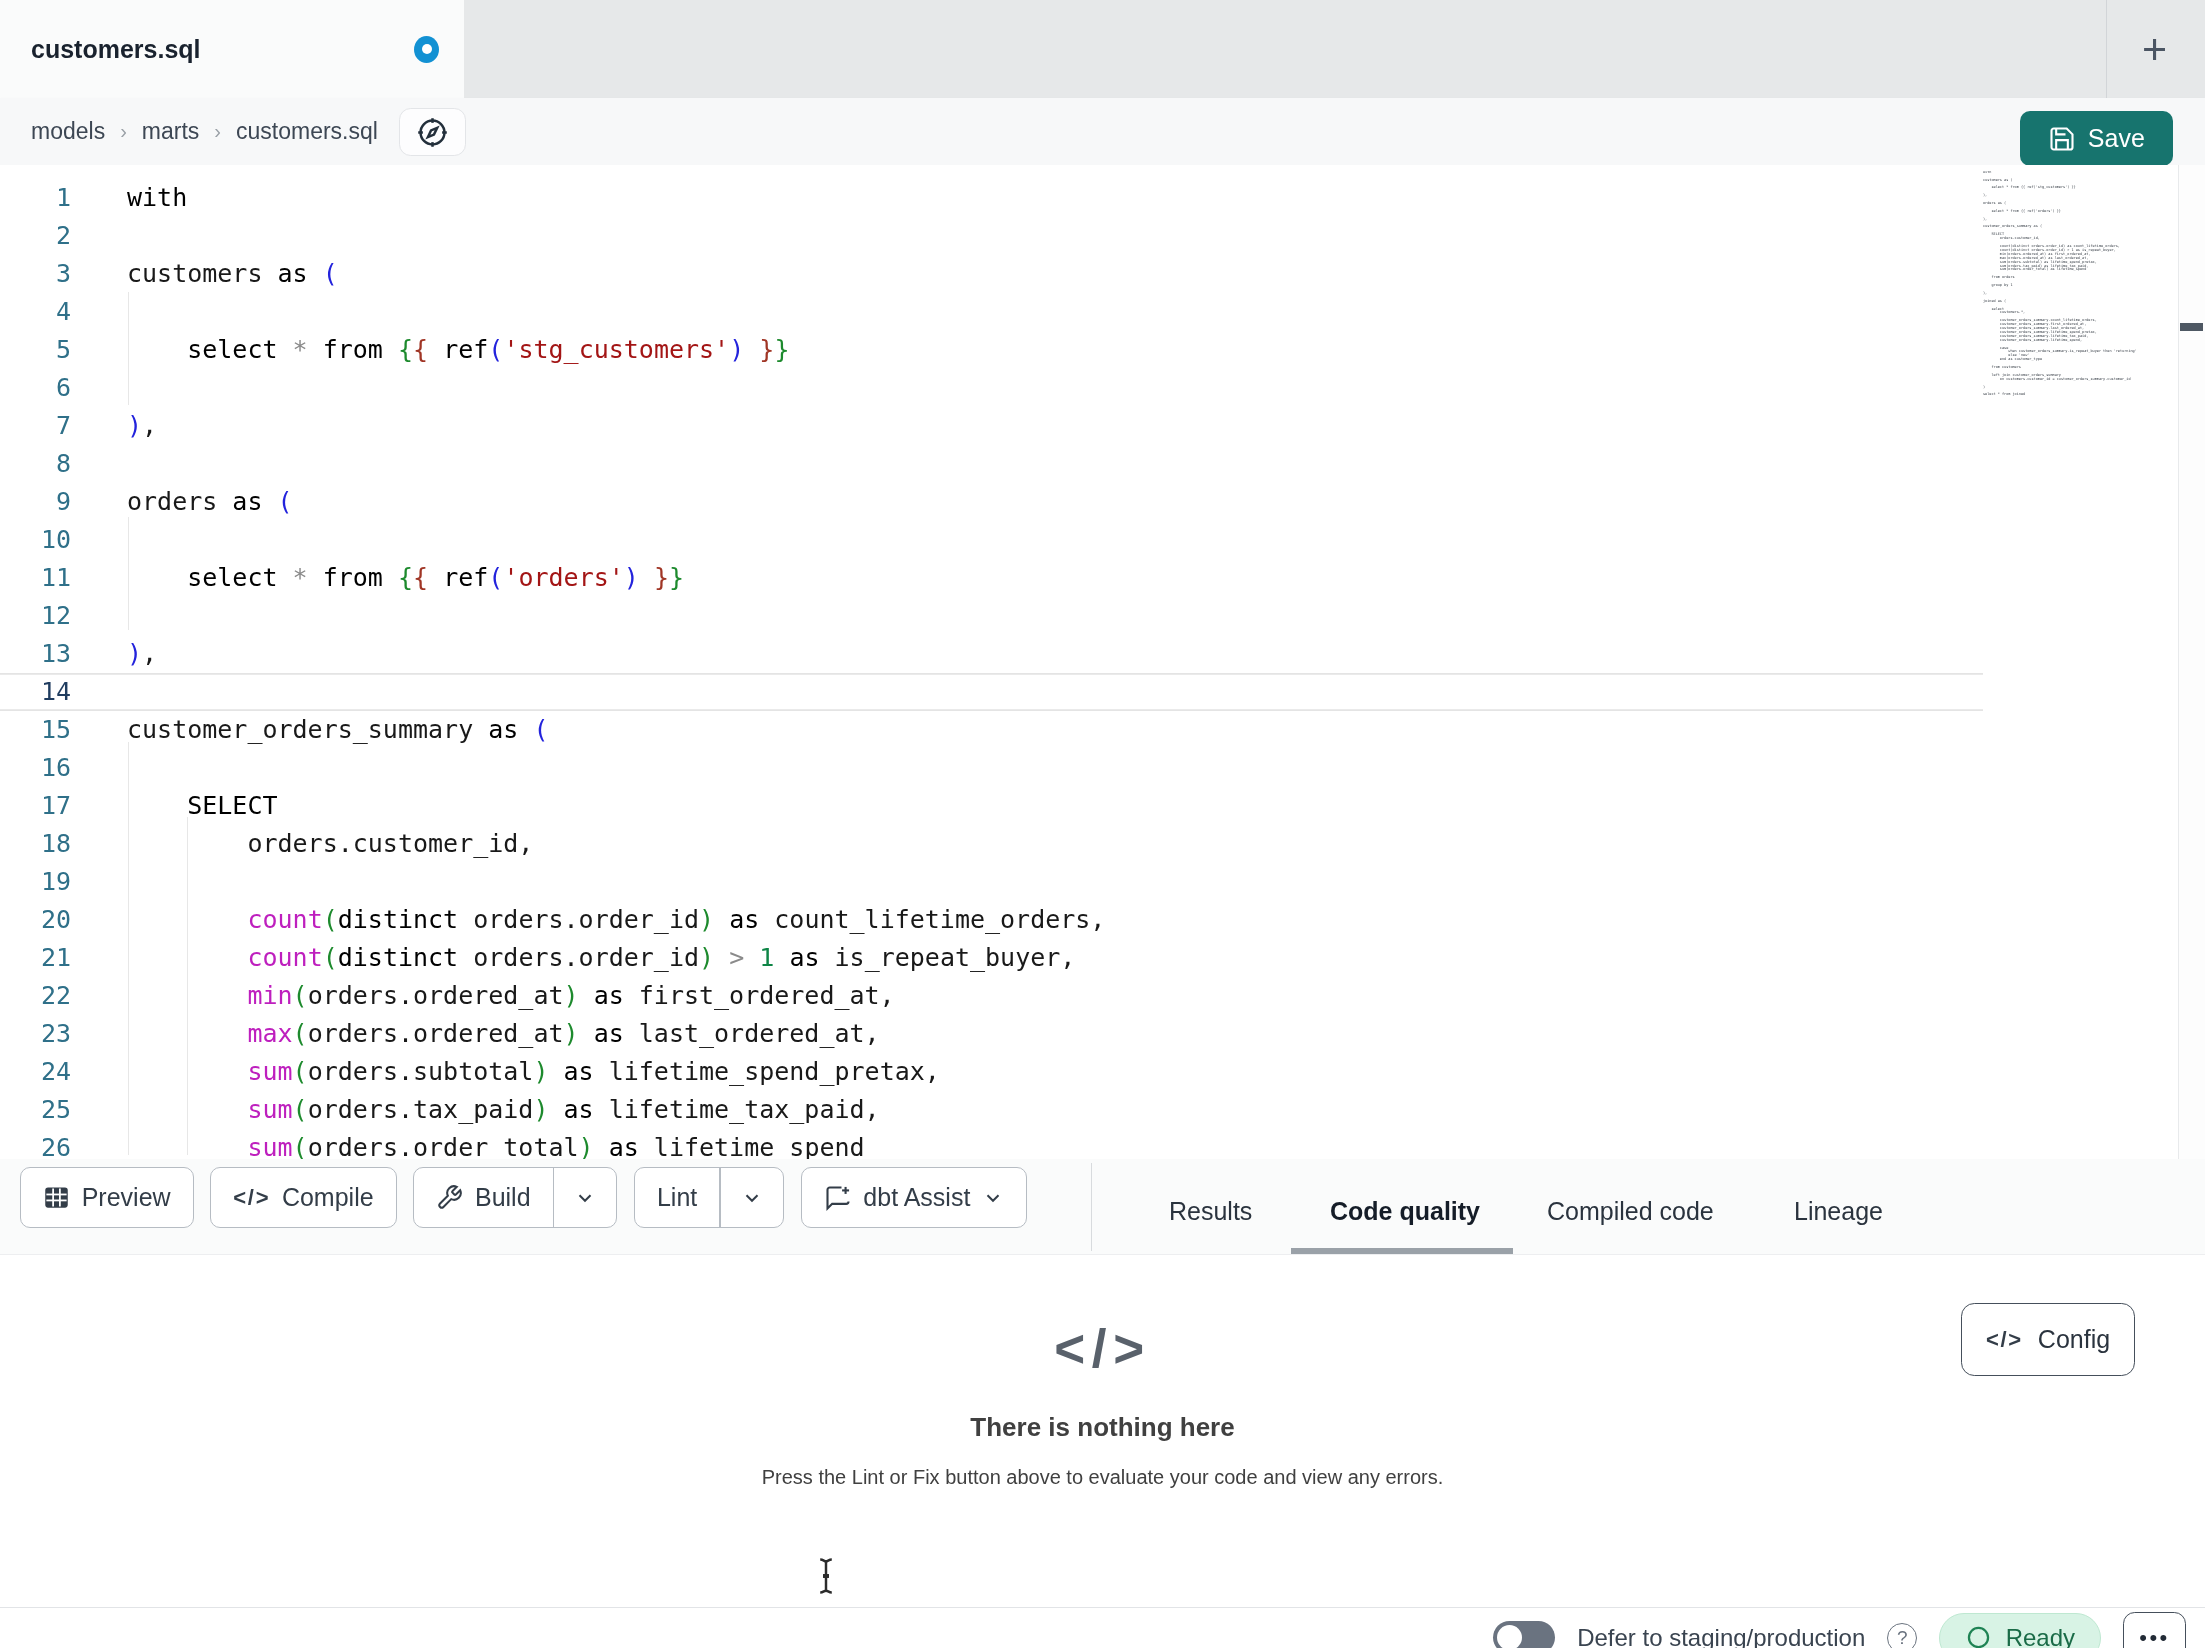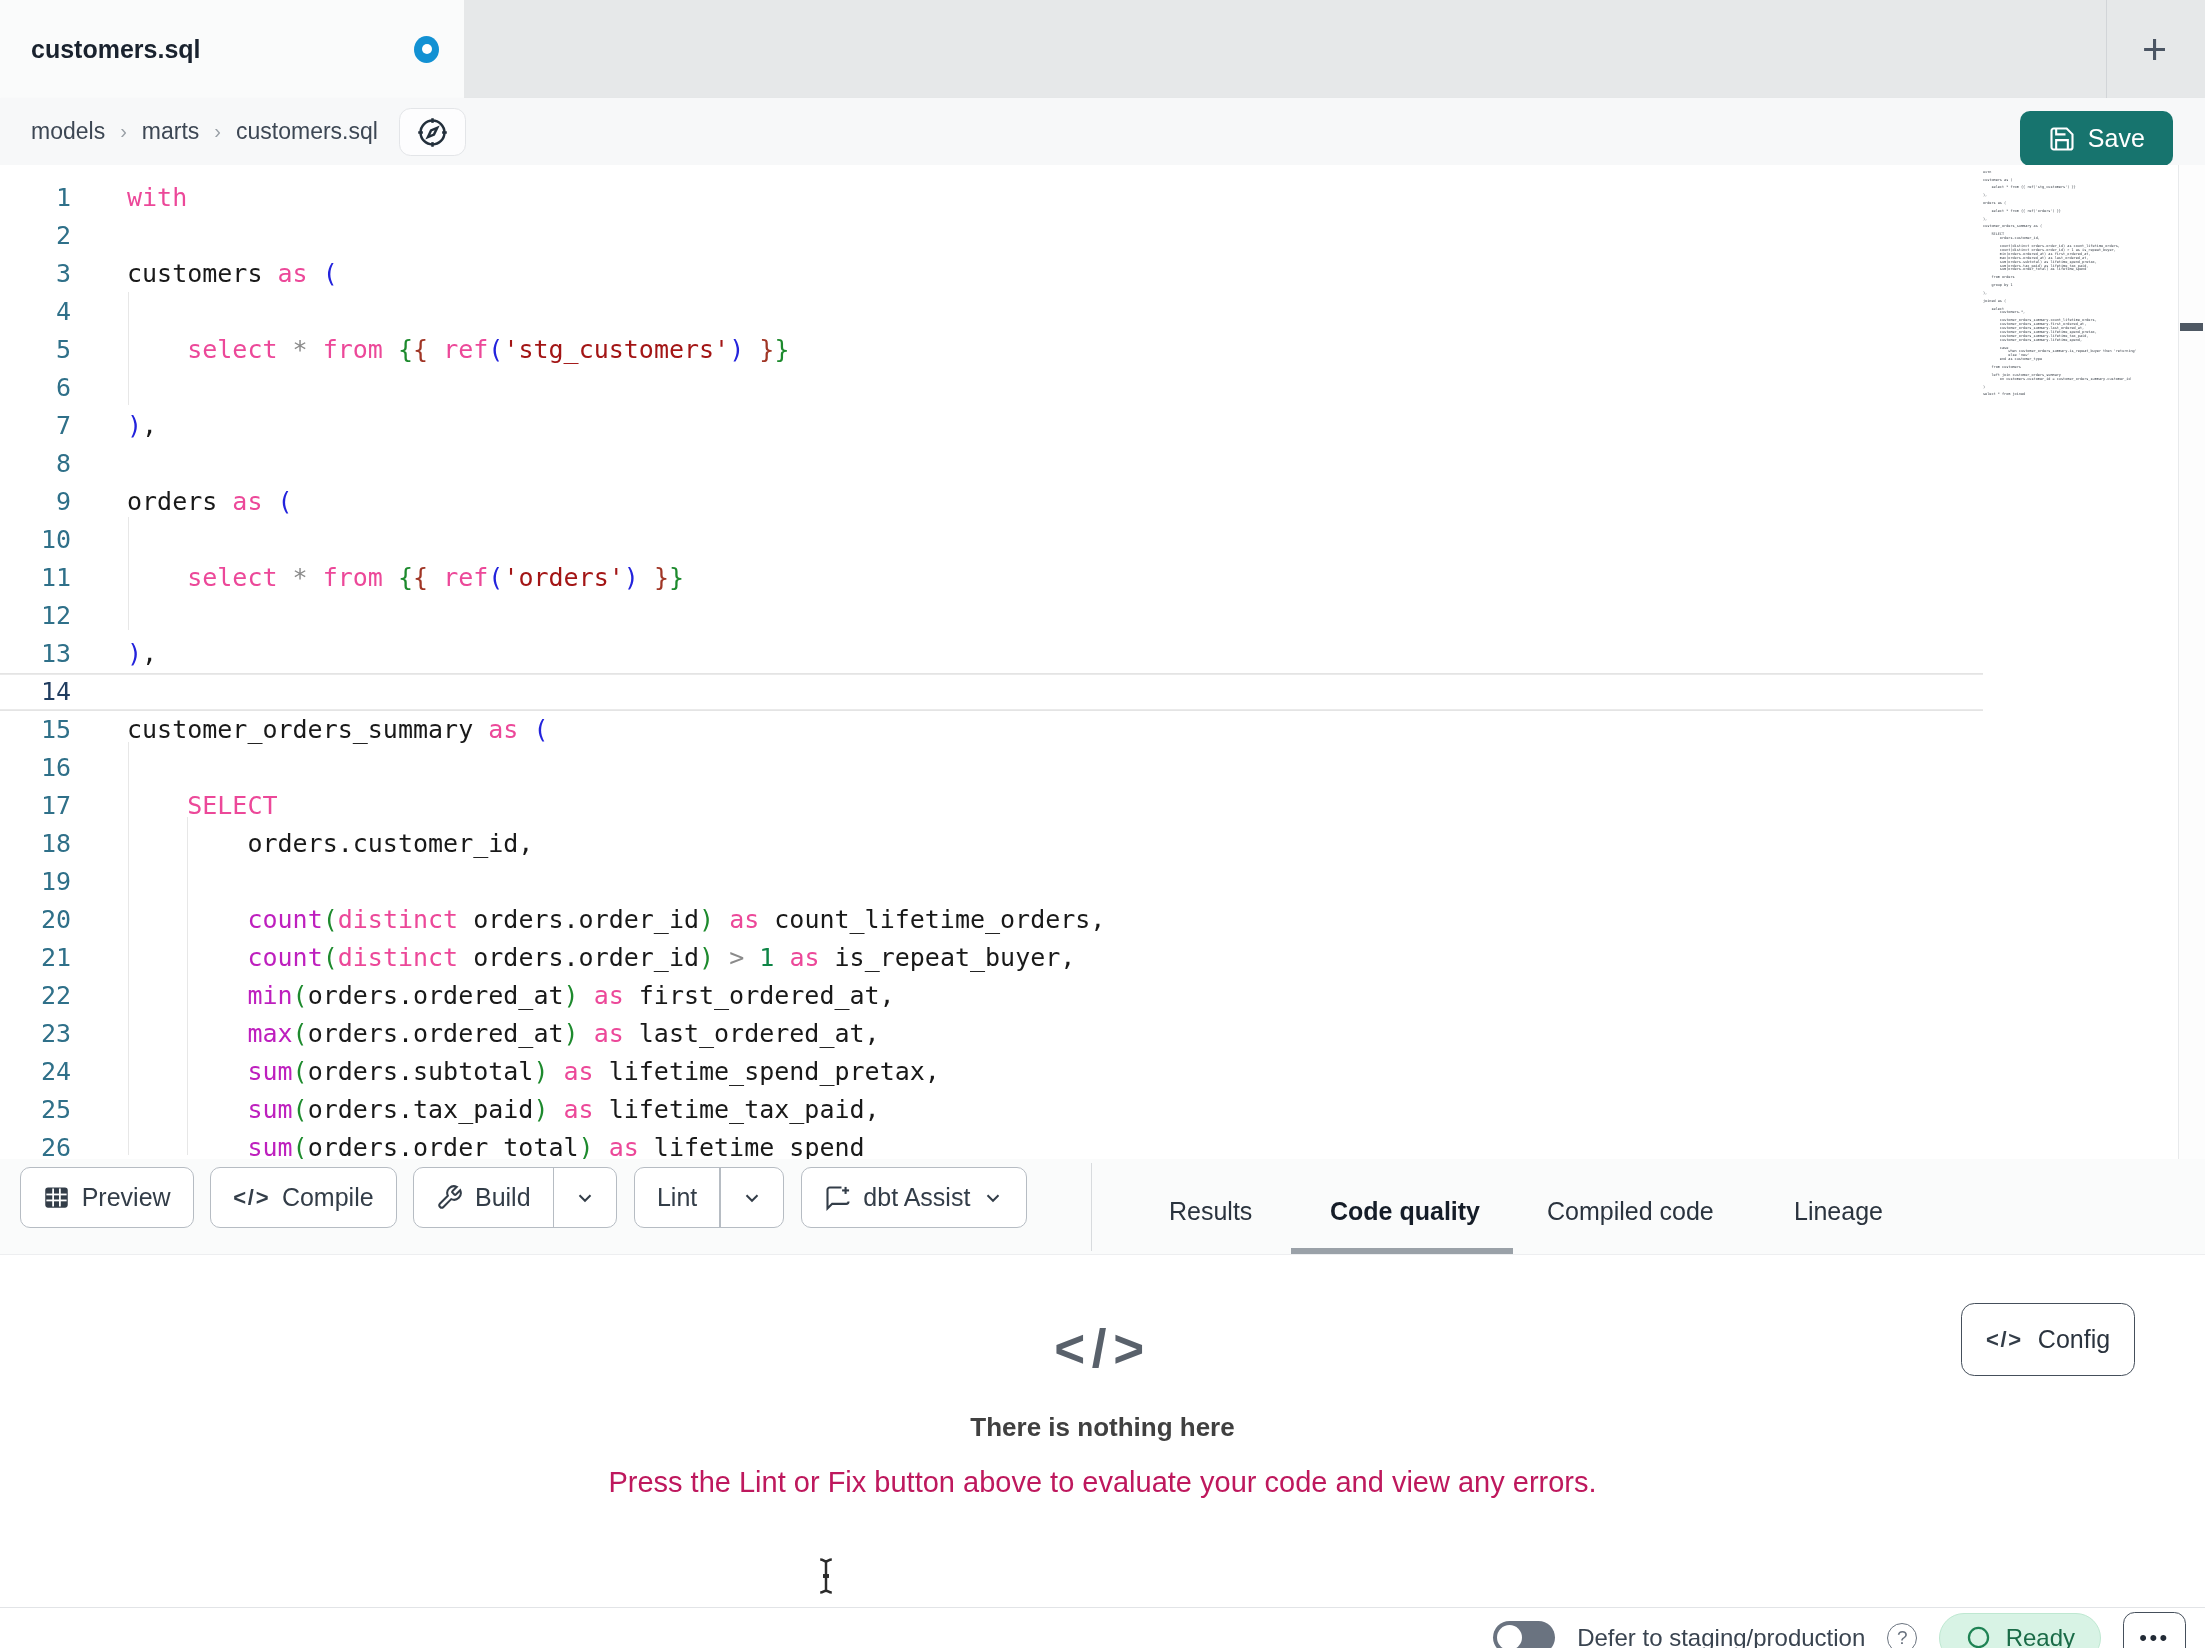--- a/index.html
+++ b/index.html
@@ -33,21 +33,21 @@
 
   
   .editor { position:absolute; left:0; top:165px; width:2205px; height:994px; background:#fff; }
   .code-lines { position:absolute; left:0; top:0; width:1983px; padding-top:14px;
     font-family:"DejaVu Sans Mono", monospace; font-size:25px; }
   .cl { height:38px; line-height:38px; white-space:pre; display:flex; position:relative; }
   .cl .ln { width:71px; flex:0 0 71px; text-align:right; color:#2F7089; user-select:none; }
   .cl .code { padding-left:56px; color:#191919; }
   .cl.active { box-shadow: inset 0 1.7px 0 #E4E4E4, inset 0 -1.7px 0 #E4E4E4; }
   .cl.active .ln { color:#1F3C5F; }
-  .tok-kw { color:#ec4899; } .tok-fn { color:#BE1FBE; } .tok-b1 { color:#2323DC; }
+  .tok-kw { color:#000000; } .tok-fn { color:#BE1FBE; } .tok-b1 { color:#2323DC; }
   .tok-b2 { color:#1D8A2D; } .tok-b3 { color:#A03525; } .tok-str { color:#A31515; }
   .tok-num { color:#0E8546; } .tok-op { color:#8A8A8A; } .tok-pl { color:#191919; }
   .guide { position:absolute; width:0.8px; background:#E7E7E7; }
 
   .minimap { position:absolute; left:1983px; top:5.8px; width:195px; height:984px; overflow:hidden;
     font-family:"DejaVu Sans Mono", monospace; font-size:3.5px; line-height:3.9px; color:#3C434B;
     white-space:pre; }
   .ruler { position:absolute; right:0; top:0; width:27.5px; height:994px; background:#FDFDFD;
     border-left:0.8px solid #E8EAEC; }
   .ruler-thumb { position:absolute; left:1.7px; right:1.7px; top:158px; height:7.5px; background:#4E5863; }
@@ -67,21 +67,21 @@
     color:#2A333E; cursor:pointer;text-align:right; }
   .ptab.active { color:#151D28; font-weight:bold; }
   .ptab-underline { position:absolute; left:1291px; top:89px; width:222px; height:5.8px; background:#9AA1A8; }
 
   
   .results { position:absolute; left:0; top:1255px; width:2205px; height:333px; background:#fff; }
   .empty { position:absolute; left:0; top:63px; width:2205px; text-align:center; }
   .empty-icon { font-size:53px; font-weight:bold; letter-spacing:6.7px; color:#59616B;
     font-family:"Liberation Sans",sans-serif; }
   .empty-title { margin-top:33px; font-size:26px; font-weight:bold; color:#404040; }
-  .empty-msg { margin-top:23px; font-size:29px; color:#be185d; }
+  .empty-msg { margin-top:23px; font-size:20px; color:#404040; }
   .config-btn { position:absolute; left:1961px; top:48px; width:174px; height:73px; background:#fff;
     border:1.7px solid #454F5B; border-radius:13.3px; display:flex; align-items:center; justify-content:center;
     gap:15px; font-size:25px; color:#2A333E; font-family:"Liberation Sans",sans-serif; cursor:pointer; }
 
   
   .statusbar { position:absolute; left:0; top:1588px; width:2205px; height:60px; background:#fff;
     border-top:0.8px solid #E2E4E7; display:flex; align-items:center; justify-content:flex-end;
     padding-right:19px; gap:22px;margin-top:19px; }
   .toggle { width:62px; height:33px; border-radius:16.7px; background:#6A7380; position:relative; cursor:pointer; }
   .toggle::after { content:""; position:absolute; left:4.2px; top:4.2px; width:25px; height:25px;

